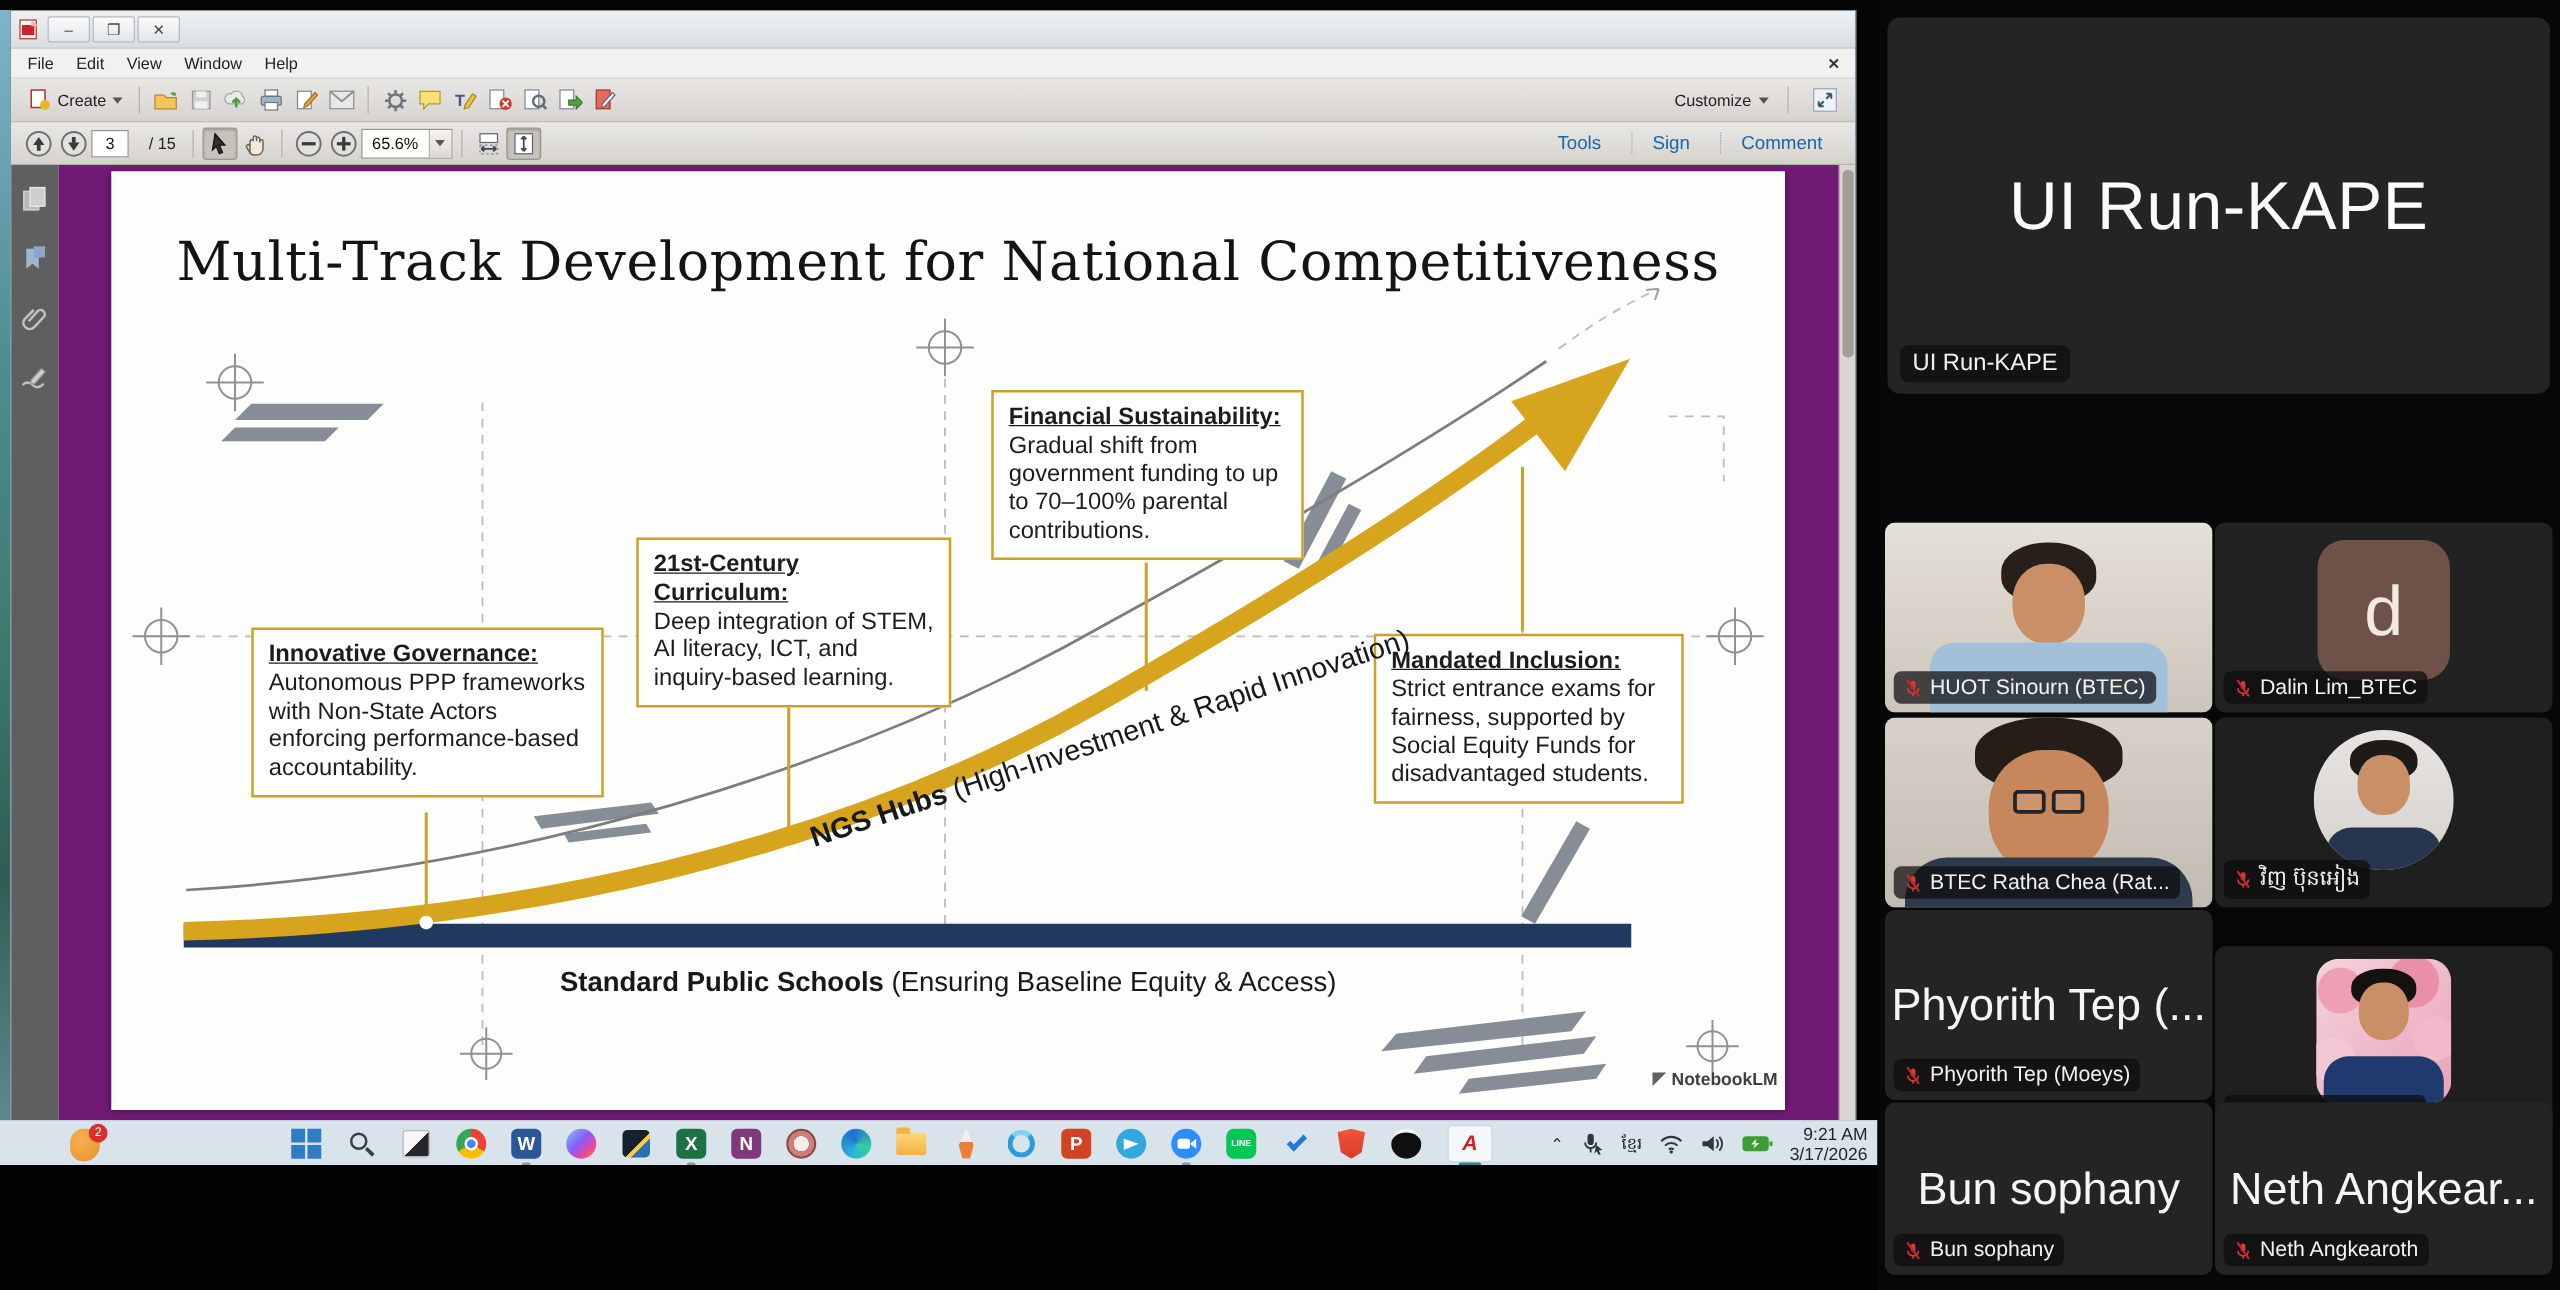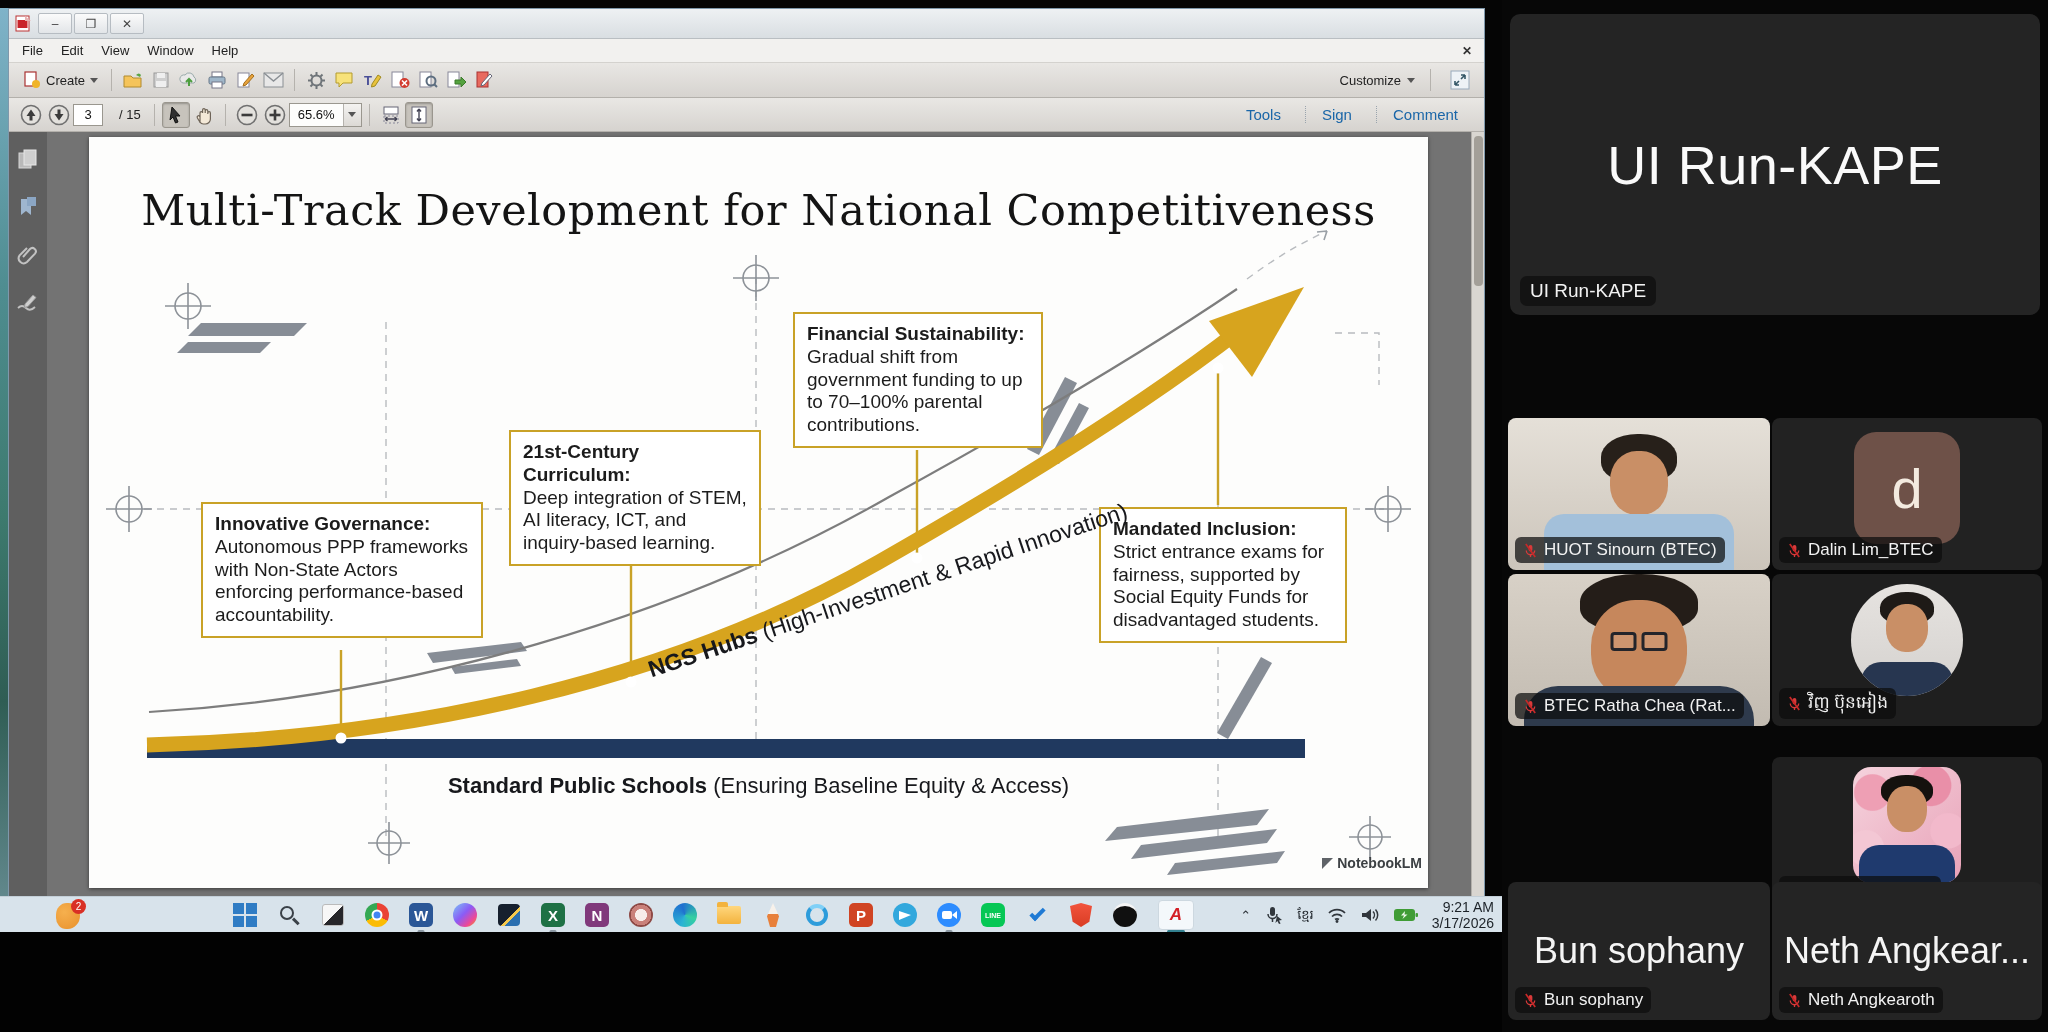--- a/index.html
+++ b/index.html
@@ -46,33 +46,33 @@
   .tool-pressed { background:#c7c3bc; border:1px solid #9a968e; box-shadow:inset 0 1px 2px rgba(0,0,0,.25); }
   .zoom-box { display:flex; align-items:center; height:24px; border:1px solid #9a978f; background:#fdfdfc; }
   .zoom-value { font-size:13px; color:#111; padding:0 8px; }
   .zoom-caret { width:18px; height:100%; border-left:1px solid #b5b2ad; display:flex; align-items:center; justify-content:center; background:linear-gradient(#f4f3f1,#dcd9d5); }
   .panel-links { display:flex; align-items:center; }
   .panel-link { font-size:15px; font-weight:normal; color:#1a66a8; padding:0 16px; border-left:1px dotted #9aa4ad; }
   .panel-link:first-child { border-left:none; }
 
   .acro-main { flex:1; display:flex; min-height:0; }
   .nav-rail { width:38px; background:#5f5f5f; display:flex; flex-direction:column; align-items:center; padding-top:16px; gap:26px; }
-  .doc-area { flex:1; position:relative; background:#737373; overflow:hidden; }
+  .doc-area { flex:1; position:relative; background:#701a75; overflow:hidden; }
   .v-scrollbar { position:absolute; right:0; top:0; bottom:0; width:13px; background:#d9d6d1; border-left:1px solid #b3b0ab; }
   .v-thumb { position:absolute; left:2px; top:4px; width:9px; height:150px; background:#a39f98; border-radius:4px; }
 
   
   .page { position:absolute; left:42px; top:5px; width:1339px; height:751px; background:#fdfdfc;
     box-shadow:0 1px 4px rgba(0,0,0,.5); }
   .slide-title { position:absolute; top:48px; left:0; width:100%; text-align:center;
     font-family:"DejaVu Serif", serif; font-size:43px; color:#141414; letter-spacing:.5px; }
   .decor-svg { position:absolute; inset:0; }
   .callout { position:absolute; background:#fff; border:2px solid #C9A227; padding:9px 12px;
     font-size:19px; line-height:1.2; color:#1c1c1c; }
-  .callout .co-head { font-weight:bold; }
+  .callout .co-head { font-weight:bold;text-decoration:underline; }
   .co-1 { left:112px; top:365px; width:282px; }
   .co-2 { left:420px; top:293px; width:252px; }
   .co-3 { left:704px; top:175px; width:250px; }
   .co-4 { left:1010px; top:370px; width:248px; }
   .curve-label { position:absolute; left:560px; top:520px; width:640px;
     transform:rotate(-18.5deg); transform-origin:left center;
     font-size:23px; color:#17181c; white-space:nowrap; }
   .curve-label b { font-weight:bold; }
   .baseline-label { position:absolute; top:636px; left:0; width:100%; text-align:center; font-size:22px; color:#17181c; }
   .baseline-label b { font-weight:bold; }
@@ -712,20 +712,32 @@
         <svg class="mic-muted" width="15" height="15" viewBox="0 0 16 16">
             <rect x="6" y="2" width="4" height="7" rx="2" fill="#d83a3a"></rect>
             <path d="M3.5 8 a4.5 4.5 0 0 0 9 0" stroke="#d83a3a" fill="none" stroke-width="1.4"></path>
             <line x1="8" y1="12.5" x2="8" y2="15" stroke="#d83a3a" stroke-width="1.4"></line>
             <line x1="3" y1="1" x2="13" y2="15" stroke="#c62828" stroke-width="1.8"></line>
           </svg>
         <span>វិញ ប៊ុនអៀង</span>
       </div>
     </div>
 
+    <div class="ptile" style="left:6px; top:728px; width:262px; height:152px;">
+      <div class="bigname">Phyorith Tep (...</div>
+      <div class="name-pill">
+        <svg class="mic-muted" width="15" height="15" viewBox="0 0 16 16">
+            <rect x="6" y="2" width="4" height="7" rx="2" fill="#d83a3a"></rect>
+            <path d="M3.5 8 a4.5 4.5 0 0 0 9 0" stroke="#d83a3a" fill="none" stroke-width="1.4"></path>
+            <line x1="8" y1="12.5" x2="8" y2="15" stroke="#d83a3a" stroke-width="1.4"></line>
+            <line x1="3" y1="1" x2="13" y2="15" stroke="#c62828" stroke-width="1.8"></line>
+          </svg>
+        <span>Phyorith Tep (Moeys)</span>
+      </div>
+    </div>
     <div class="ptile" style="left:270px; top:728px; width:270px; height:152px; background:#1f1f1f;margin-top:29px;">
       <div class="photo-avatar">
         <div class="person" style="background:
             radial-gradient(circle at 18% 22%, #ee9fb4 0 14%, transparent 15%),
             radial-gradient(circle at 72% 16%, #e98fa8 0 16%, transparent 17%),
             radial-gradient(circle at 88% 55%, #f2b9cb 0 15%, transparent 16%),
             radial-gradient(circle at 12% 70%, #f3c7d4 0 14%, transparent 15%),
             linear-gradient(135deg,#f5d3dd,#e8a2b8);">
           <div class="p-hair" style="top:8px; width:52px; height:30px; background:#14110e;"></div>
           <div class="p-face" style="top:19px; width:40px; height:46px; background:#c98f66;"></div>

